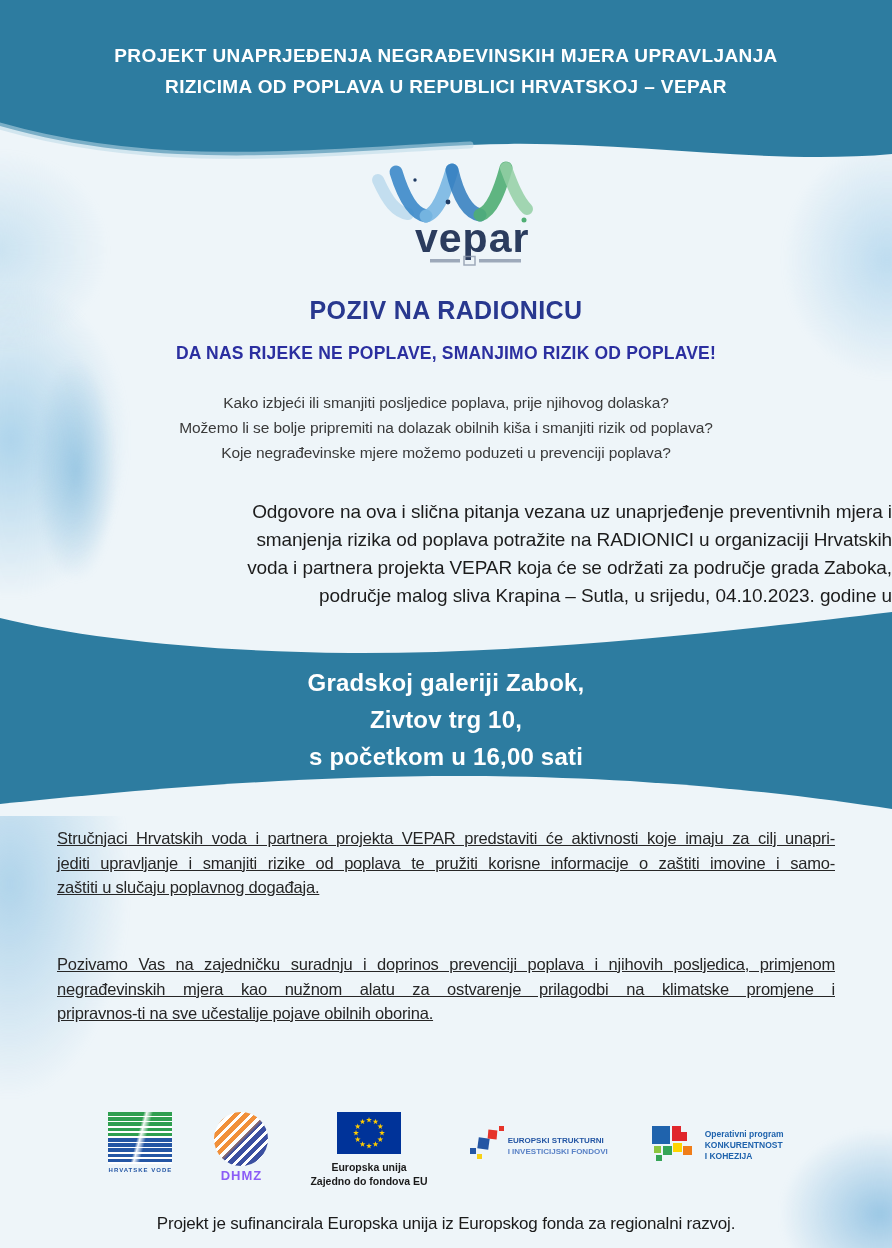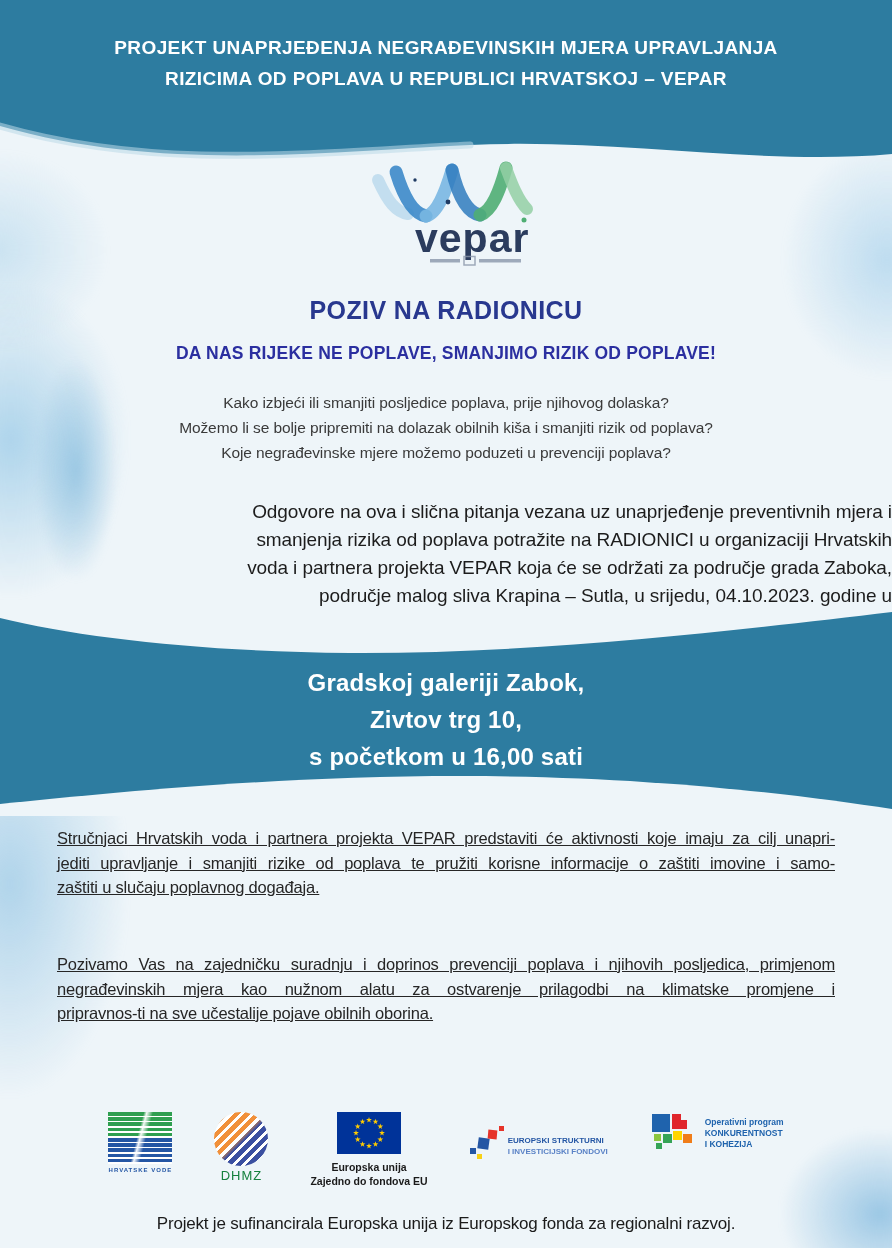--- a/index.html
+++ b/index.html
@@ -12,21 +12,21 @@
   
   .blob{position:absolute;pointer-events:none;filter:blur(3px);z-index:0;}
   .b1{left:-40px;top:280px;width:170px;height:320px;background:radial-gradient(ellipse at 30% 50%,rgba(140,195,228,.65) 0%,rgba(140,195,228,0) 70%);}
   .b2{left:36px;top:360px;width:80px;height:220px;background:radial-gradient(ellipse at center,rgba(110,175,215,.55) 0%,rgba(110,175,215,0) 72%);}
   .b3{left:-30px;top:740px;width:160px;height:360px;background:radial-gradient(ellipse at 25% 40%,rgba(135,190,225,.6) 0%,rgba(135,190,225,0) 70%);}
   .b4{right:-40px;top:140px;width:150px;height:240px;background:radial-gradient(ellipse at 70% 50%,rgba(150,200,232,.55) 0%,rgba(150,200,232,0) 70%);}
   .b5{right:-30px;top:1130px;width:140px;height:140px;background:radial-gradient(ellipse at 70% 60%,rgba(120,180,220,.7) 0%,rgba(120,180,220,0) 72%);}
   .b6{left:-50px;top:150px;width:160px;height:200px;background:radial-gradient(ellipse at 30% 50%,rgba(160,205,232,.45) 0%,rgba(160,205,232,0) 70%);}
   
   .header-band{position:absolute;top:0;left:0;width:892px;height:118px;background:#2d7ca0;z-index:2;}
-  .header-title{padding-top:32px;text-align:center;color:#fff;font-weight:bold;
+  .header-title{padding-top:40px;text-align:center;color:#fff;font-weight:bold;
     font-size:19px;line-height:31px;letter-spacing:.4px;}
   .header-wave{position:absolute;top:118px;left:0;z-index:2;display:block;}
   
   .vepar-logo{position:absolute;top:158px;left:330px;z-index:3;}
   
   .poster-title{position:absolute;top:296px;left:0;width:892px;text-align:center;
     font-size:25px;font-weight:bold;color:#28388f;letter-spacing:.4px;z-index:3;}
   .poster-subtitle{position:absolute;top:343px;left:0;width:892px;text-align:center;
     font-size:17.5px;font-weight:bold;color:#2b2fa0;letter-spacing:.2px;z-index:3;}
   
@@ -54,28 +54,28 @@
   .logo-item{display:flex;flex-direction:column;align-items:center;}
   .hv-stripes{width:64px;height:52px;position:relative;}
   .hv-top{height:26px;background:repeating-linear-gradient(180deg,#2e9e50 0 3.6px,#ffffff 3.6px 5.2px);}
   .hv-bot{height:26px;background:repeating-linear-gradient(180deg,#2456a4 0 3.6px,#ffffff 3.6px 5.2px);}
   .hv-streak{position:absolute;inset:0;background:linear-gradient(105deg,transparent 46%,rgba(255,255,255,.95) 50%,transparent 58%);}
   .hv-caption{margin-top:3px;font-size:6px;font-weight:bold;color:#2456a4;letter-spacing:1px;}
   .dhmz-ball{width:54px;height:54px;border-radius:50%;
     background:
       repeating-linear-gradient(135deg,rgba(255,255,255,0) 0 4.5px,#fff 4.5px 7.5px),
       linear-gradient(135deg,#f1903a 0 46%,#3a4fa0 54% 100%);}
-  .dhmz-caption{margin-top:2px;font-size:13px;font-weight:normal;color:#15803d;letter-spacing:1px;}
+  .dhmz-caption{margin-top:2px;font-size:13px;font-weight:bold;color:#8b5cf6;letter-spacing:1px;}
   .eu-caption{margin-top:6px;text-align:center;font-size:10.5px;font-weight:bold;color:#1a1a1a;line-height:14px;}
   .esif{flex-direction:row;margin-top:14px;}
   .esif-squares{position:relative;width:38px;height:40px;}
   .sq{position:absolute;}
   .esif-text{font-size:8px;font-weight:bold;line-height:11px;}
   .esif-text .t1{color:#2456a4;} .esif-text .t2{color:#5a82c6;}
-  .opkk{flex-direction:row;align-items:center;gap:9px;}
+  .opkk{flex-direction:row;align-items:center;gap:9px;margin-top:12px;}
   .opkk-squares{position:relative;width:46px;height:42px;}
   .opkk-text{font-size:8.5px;font-weight:bold;color:#1f63ad;line-height:11px;}
   
   .footer-note{position:absolute;top:1214px;left:0;width:892px;text-align:center;
     font-size:17px;color:#1b1b1b;z-index:3;letter-spacing:-.2px;}
 </style>
 </head>
 <body>
 
 <div class="page">

